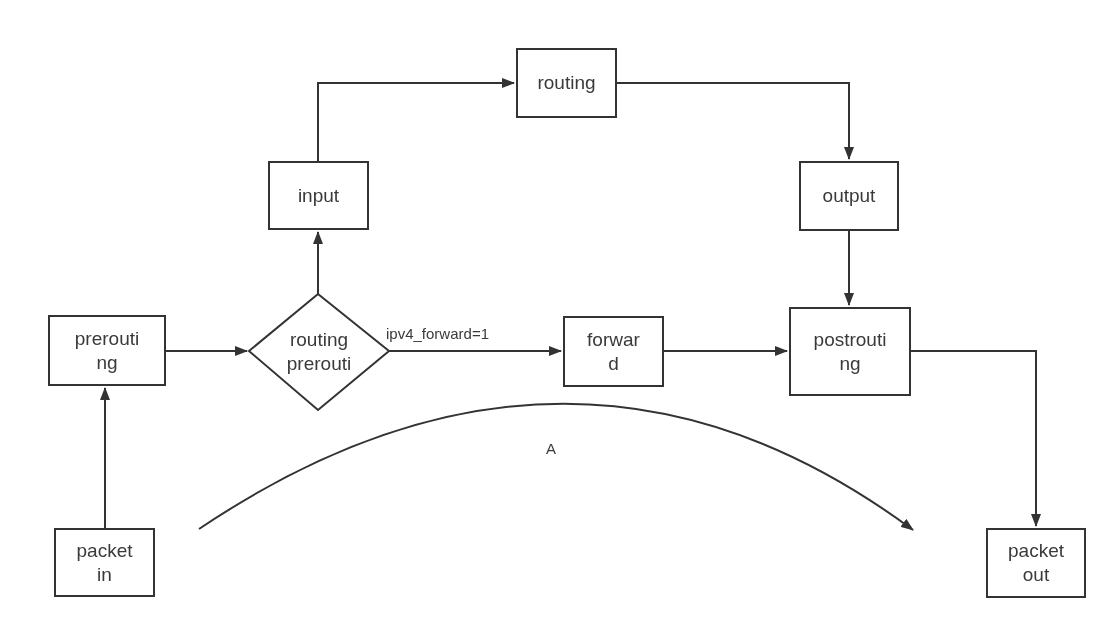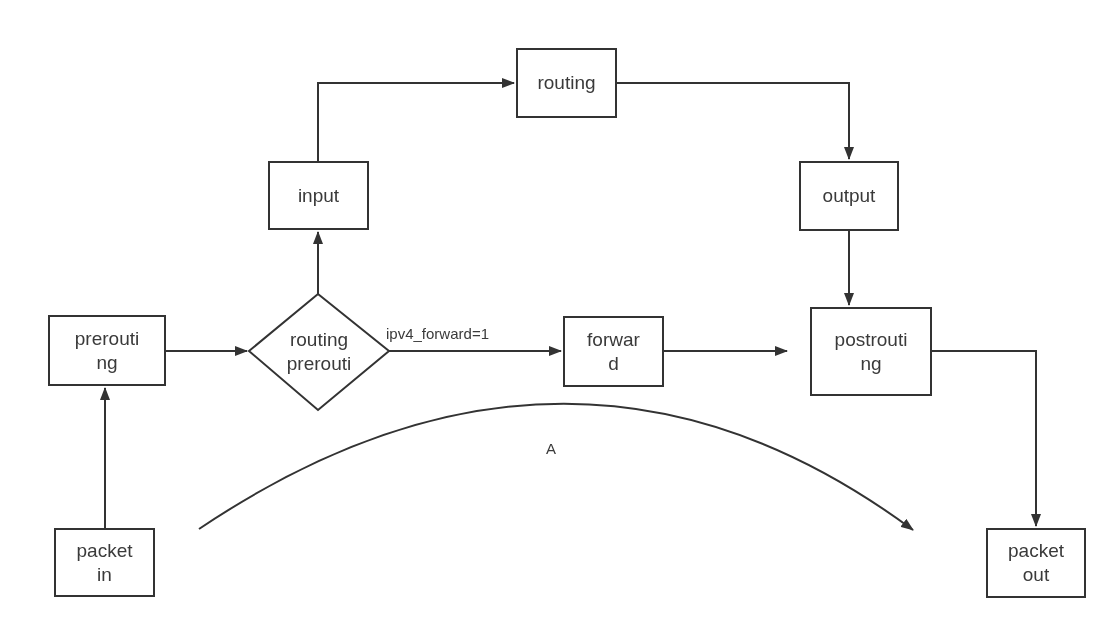--- a/index.html
+++ b/index.html
@@ -35,21 +35,21 @@
     font-size: 19px;
     line-height: 24px;
     text-align: center;
     color: #3a3a3a;
   }
   .node-input       { left: 268px; top: 161px; width: 101px; height: 69px; }
   .node-routing     { left: 516px; top: 48px;  width: 101px; height: 70px; }
   .node-output      { left: 799px; top: 161px; width: 100px; height: 70px; }
   .node-prerouting  { left: 48px;  top: 315px; width: 118px; height: 71px; text-align: center; }
   .node-forward     { left: 563px; top: 316px; width: 101px; height: 71px; }
-  .node-postrouting { left: 810px; top: 307px; width: 122px; height: 89px; }
+  .node-postrouting { left: 789px; top: 307px; width: 122px; height: 89px; }
   .node-packet-in   { left: 54px;  top: 528px; width: 101px; height: 69px; }
   .node-packet-out  { left: 986px; top: 528px; width: 100px; height: 70px; }
   .diamond-text {
     position: absolute;
     left: 249px;
     top: 294px;
     width: 140px;
     height: 116px;
     display: flex;
     flex-direction: column;

